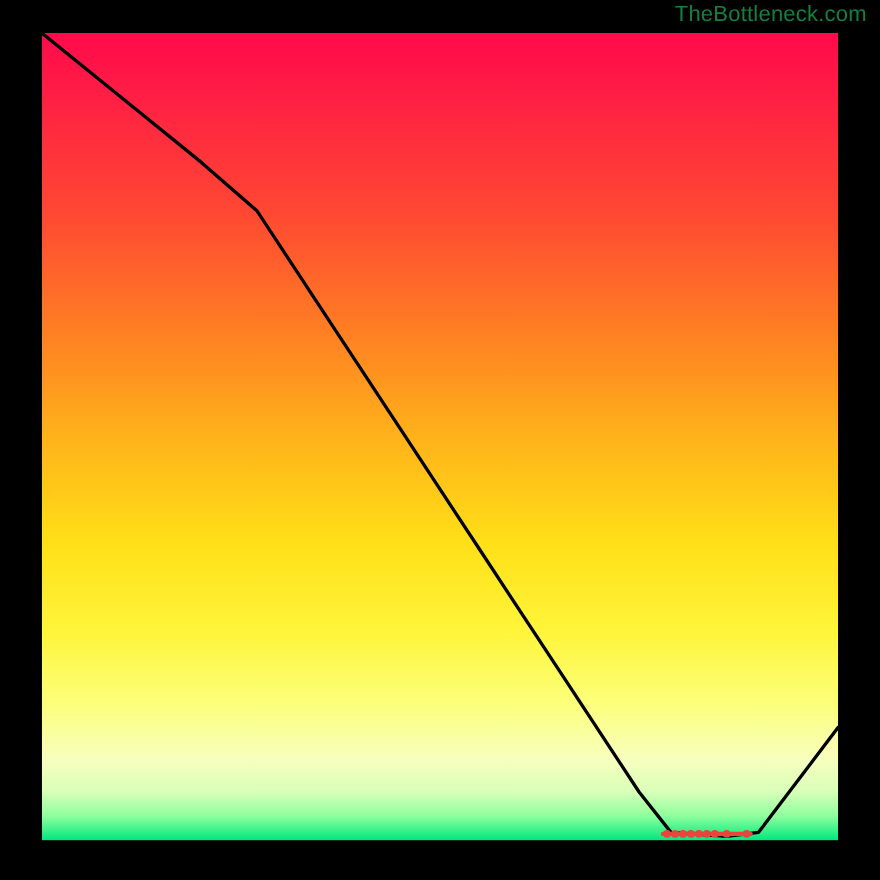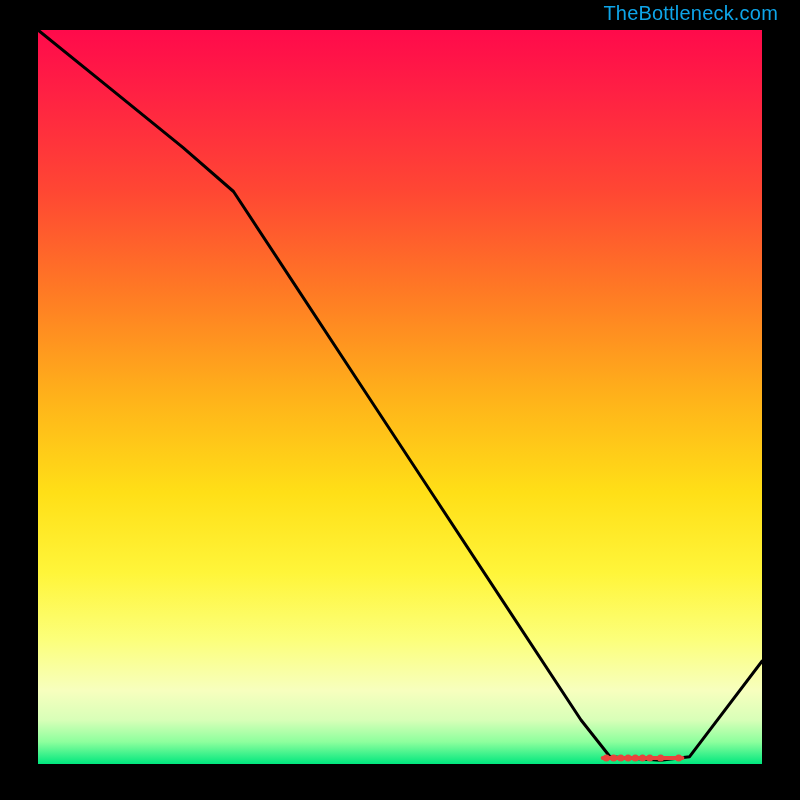--- a/index.html
+++ b/index.html
@@ -13,22 +13,22 @@
   }
   .frame {
     position: relative;
     width: 800px;
     height: 800px;
     background: #000;
   }
   .attribution {
     position: absolute;
     top: 2px;
-    right: 22px;
-    color: #0ea5e9;
+    right: 12px;
+    color: #15803d;
     font-size: 20px;
     font-weight: 500;
     letter-spacing: 0.2px;
   }
   .plot-area {
     position: absolute;
     left: 38px;
     top: 30px;
     width: 724px;
     height: 734px;

